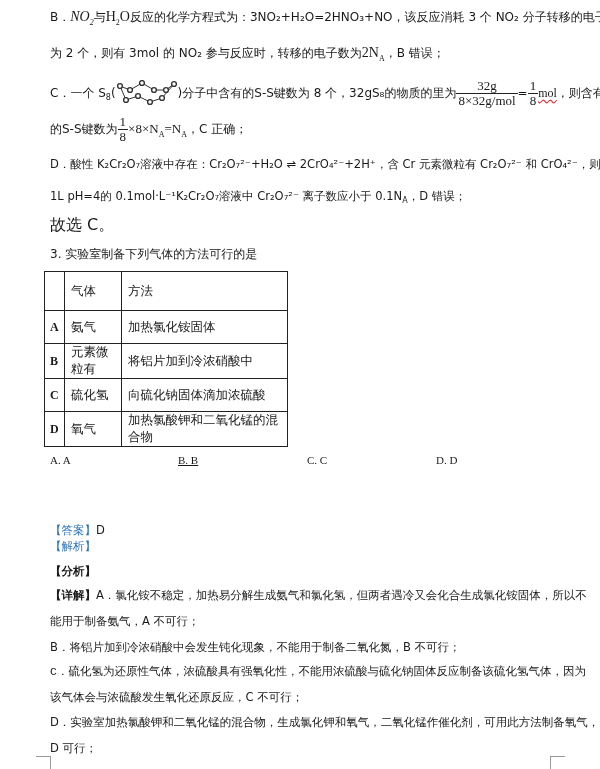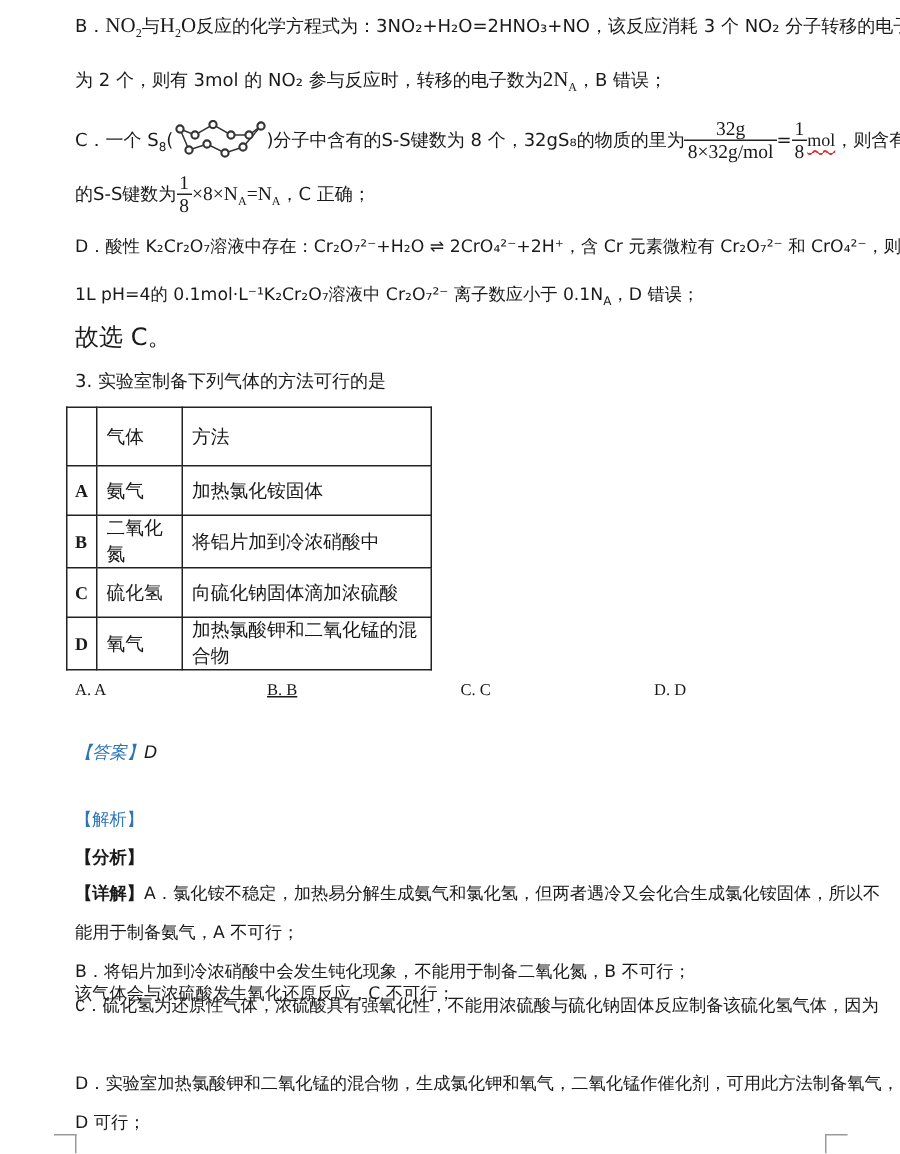--- a/index.html
+++ b/index.html
@@ -23,21 +23,21 @@
   .corner { position: absolute; border-color: #999; border-style: solid; width: 14px; height: 12px; }
   .s8 { display: inline-block; vertical-align: middle; width: 62px; height: 28px; }
 </style>
 </head>
 <body>
 
 <div class="corner" style="left:36px; top:756px; border-width:1px 1px 0 0;"></div>
 <div class="corner" style="left:550px; top:756px; border-width:1px 0 0 1px;"></div>
 
 <div class="line" style="top:9px; font-size:12px;">
-  <span>B．</span><span class="serif" style="font-size:14px;"><span>NO</span><sub>2</sub></span><span>与</span><span class="serif" style="font-size:14px;"><span>H</span><sub>2</sub><span>O</span></span><span>反应的化学方程式为：3NO₂+H₂O=2HNO₃+NO，该反应消耗 3 个 NO₂ 分子转移的电子数</span>
+  <span>B．</span><span class="serif" style="font-size:14px;font-style:italic;"><span>NO</span><sub>2</sub></span><span>与</span><span class="serif" style="font-size:14px;"><span>H</span><sub>2</sub><span>O</span></span><span>反应的化学方程式为：3NO₂+H₂O=2HNO₃+NO，该反应消耗 3 个 NO₂ 分子转移的电子数</span>
 </div>
 <div class="line" style="top:45px; font-size:12px;">
   <span>为 2 个，则有 3mol 的 NO₂ 参与反应时，转移的电子数为</span><span class="serif" style="font-size:14px;"><span>2N</span><sub>A</sub></span><span>，B 错误；</span>
 </div>
 
 <div class="line" style="top:78px; font-size:12px; line-height:30px;">
   <span>C．一个 S</span><sub>8</sub><span>(</span><svg class="s8" viewBox="0 0 62 28">
     <polyline points="4,6 14,10 26,3 38,10 50,10 58,4" fill="none" stroke="#333" stroke-width="1"></polyline>
     <polyline points="4,6 10,20 22,16 34,22 46,18 58,4" fill="none" stroke="#333" stroke-width="1"></polyline>
     <g fill="#fff" stroke="#333" stroke-width="1.4">
@@ -79,42 +79,42 @@
     <td class="c1">气体</td>
     <td class="c2">方法</td>
   </tr>
   <tr>
     <td class="c0">A</td>
     <td class="c1">氨气</td>
     <td class="c2">加热氯化铵固体</td>
   </tr>
   <tr>
     <td class="c0">B</td>
-    <td class="c1">二氧化氮</td>
+    <td class="c1">元素微粒有</td>
     <td class="c2">将铝片加到冷浓硝酸中</td>
   </tr>
   <tr>
     <td class="c0">C</td>
     <td class="c1">硫化氢</td>
     <td class="c2">向硫化钠固体滴加浓硫酸</td>
   </tr>
   <tr>
     <td class="c0">D</td>
     <td class="c1">氧气</td>
     <td class="c2">加热氯酸钾和二氧化锰的混合物</td>
   </tr>
 </tbody>
   </table>
 
 <div class="opt" style="left:50px;">A. A</div>
 <div class="opt" style="left:178px;text-decoration:underline;">B. B</div>
 <div class="opt" style="left:307px;text-align:right;">C. C</div>
 <div class="opt" style="left:436px;">D. D</div>
 
-<div class="line" style="top:493px; font-size:11.5px;font-style:italic;">
+<div class="line" style="top:522px; font-size:11.5px;">
   <span class="blue">【答案】</span><span>D</span>
 </div>
 <div class="line" style="top:538px; font-size:11.5px;">
   <span class="blue">【解析】</span>
 </div>
 <div class="line" style="top:563px; font-size:11.5px; font-weight:bold;">
   <span>【分析】</span>
 </div>
 
 <div class="line" style="top:587px; font-size:11.5px;">
@@ -122,21 +122,21 @@
 </div>
 <div class="line" style="top:613px; font-size:11.5px;">
   <span>能用于制备氨气，A 不可行；</span>
 </div>
 <div class="line" style="top:639px; font-size:11.5px;">
   <span>B．将铝片加到冷浓硝酸中会发生钝化现象，不能用于制备二氧化氮，B 不可行；</span>
 </div>
 <div class="line" style="top:664px; font-size:11.5px;font-family:Liberation Mono, monospace;">
   <span>C．硫化氢为还原性气体，浓硫酸具有强氧化性，不能用浓硫酸与硫化钠固体反应制备该硫化氢气体，因为</span>
 </div>
-<div class="line" style="top:654px; font-size:11.5px;">
+<div class="line" style="top:689px; font-size:11.5px;">
   <span>该气体会与浓硫酸发生氧化还原反应，C 不可行；</span>
 </div>
 <div class="line" style="top:714px; font-size:11.5px;">
   <span>D．实验室加热氯酸钾和二氧化锰的混合物，生成氯化钾和氧气，二氧化锰作催化剂，可用此方法制备氧气，</span>
 </div>
 <div class="line" style="top:740px; font-size:11.5px;">
   <span>D 可行；</span>
 </div>
 
 </body></html>

